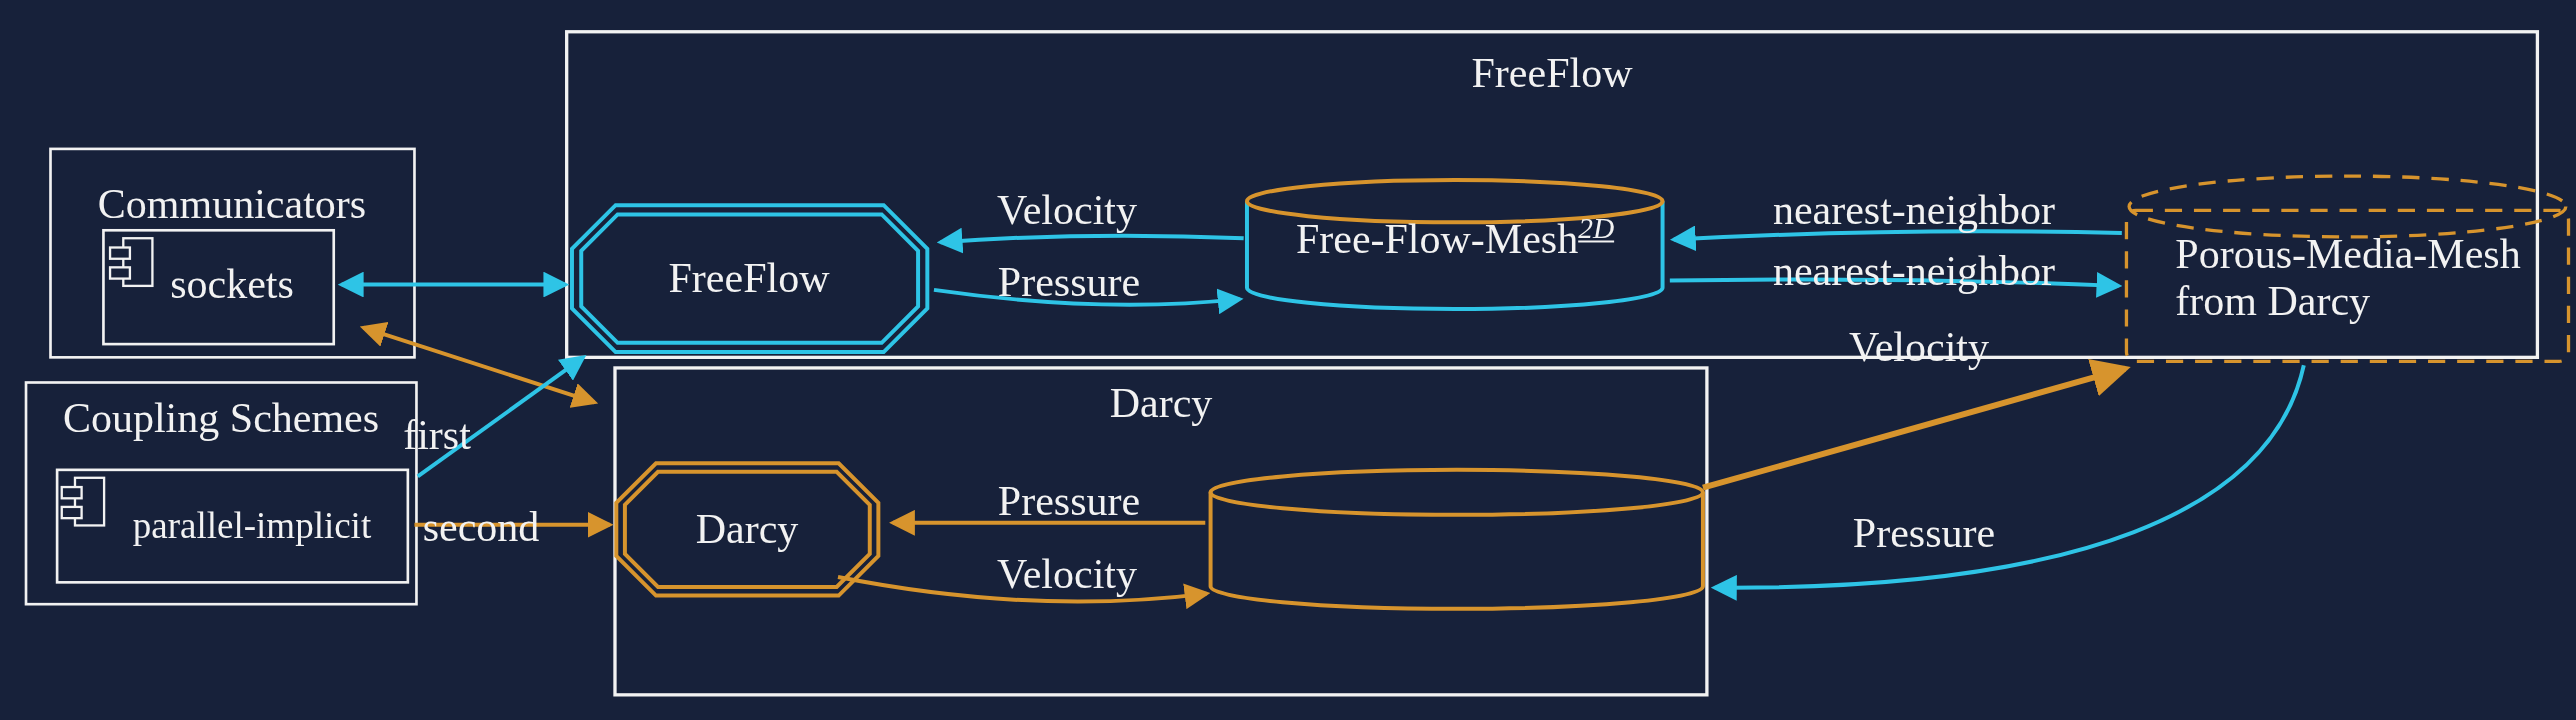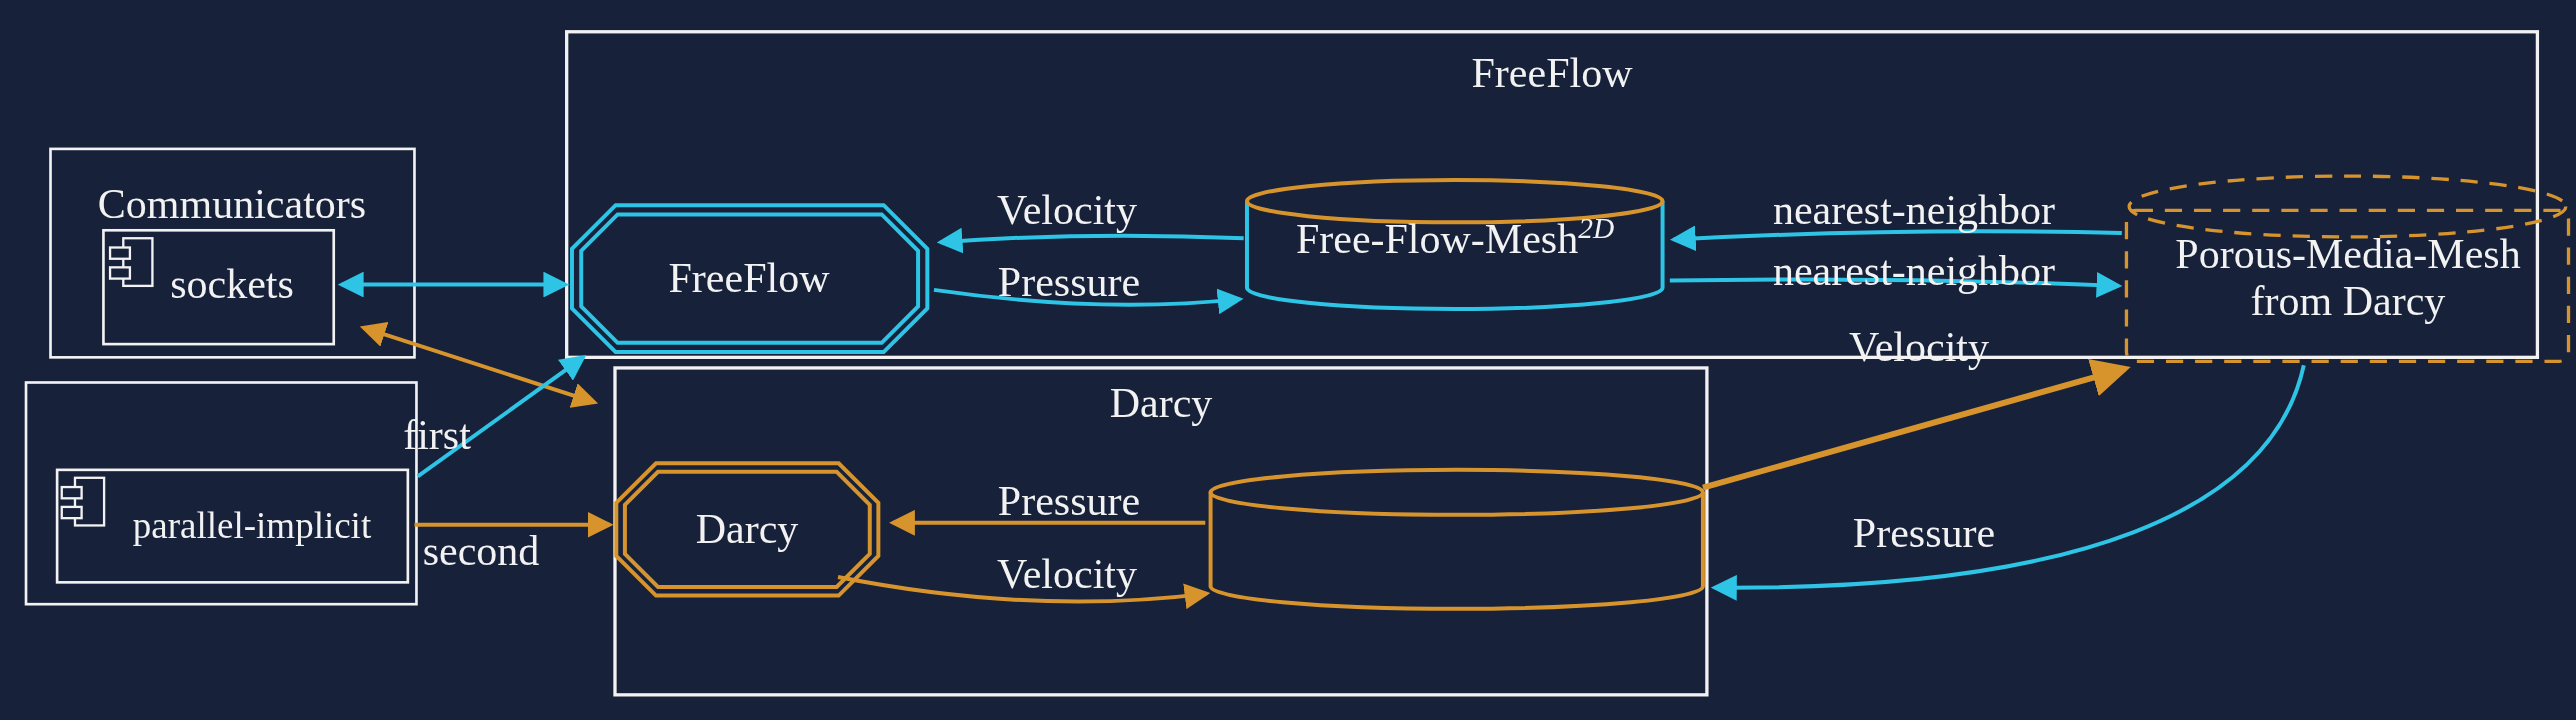--- a/index.html
+++ b/index.html
@@ -16,23 +16,23 @@
   .cy{fill:none;stroke:var(--cyan);stroke-width:6;}
   .org{fill:none;stroke:var(--orange);stroke-width:6;}
   .org-thick{fill:none;stroke:var(--orange);stroke-width:9;}
   .dashed{stroke-dasharray:26 18;stroke-width:5;}
   .fill-cyan{fill:var(--cyan);}
   .fill-orange{fill:var(--orange);}
   .comp{stroke:var(--white);stroke-width:3.5;fill:var(--bg);}
   .label{
     position:absolute;transform:translate(-50%,-50%);
     color:var(--white);font-size:42px;line-height:1.12;white-space:nowrap;
-    text-align:center;
+    text-align:left;
   }
-  .label sup{font-style:italic;font-size:0.7em;}
+  .label sup{font-style:italic;font-size:0.7em;text-decoration:underline;}
   .small{font-size:37px;}
 </style>
 </head>
 <body>
 
 <div id="canvas">
 
   <svg id="shapes" width="2576" height="720" viewBox="0 0 3890 1088">
     <defs>
       <marker id="mc" viewBox="0 0 10 10" refX="8.5" refY="5" markerWidth="6.5" markerHeight="6.5" orient="auto-start-reverse">
@@ -100,20 +100,21 @@
 
     <path class="cy" d="M 515 430 L 853 430" marker-start="url(#mc)" marker-end="url(#mc)"></path>
     <path class="org" d="M 548 495 L 897 608" marker-start="url(#mo)" marker-end="url(#mo)"></path>
     <path class="cy" d="M 630 720 L 880 540" marker-end="url(#mc)"></path>
     <path class="org" d="M 625 793 L 920 793" marker-end="url(#mo)"></path>
   </svg>
 
   <div class="label" style="left:1552px;top:74px;">FreeFlow</div>
   <div class="label" style="left:1161px;top:404px;">Darcy</div>
   <div class="label" style="left:232px;top:186px;margin-top:19px;">Communicators</div>
+  <div class="label" style="left:221px;top:419px;">Coupling Schemes</div>
 
   <div class="label" style="left:232px;top:285px;">sockets</div>
   <div class="label small" style="left:252px;top:526px;">parallel-implicit</div>
 
   <div class="label" style="left:749px;top:279px;">FreeFlow</div>
   <div class="label" style="left:747px;top:530px;">Darcy</div>
 
   <div class="label" style="left:1455px;top:238px;"><span>Free-Flow-Mesh</span><sup>2D</sup></div>
   <div class="label" style="left:2348px;top:278px;">
     <div>Porous-Media-Mesh</div>
@@ -122,16 +123,16 @@
 
   <div class="label" style="left:1067px;top:211px;">Velocity</div>
   <div class="label" style="left:1069px;top:283px;">Pressure</div>
   <div class="label" style="left:1914px;top:211px;">nearest-neighbor</div>
   <div class="label" style="left:1914px;top:272px;">nearest-neighbor</div>
   <div class="label" style="left:1919px;top:348px;">Velocity</div>
   <div class="label" style="left:1924px;top:534px;">Pressure</div>
   <div class="label" style="left:1069px;top:502px;">Pressure</div>
   <div class="label" style="left:1067px;top:575px;">Velocity</div>
   <div class="label" style="left:405px;top:436px;margin-left:32px;">first</div>
-  <div class="label" style="left:476px;top:552px;padding-left:10px;">second</div>
+  <div class="label" style="left:476px;top:528px;padding-left:10px;">second</div>
 
 </div>
 
 
 </body></html>

